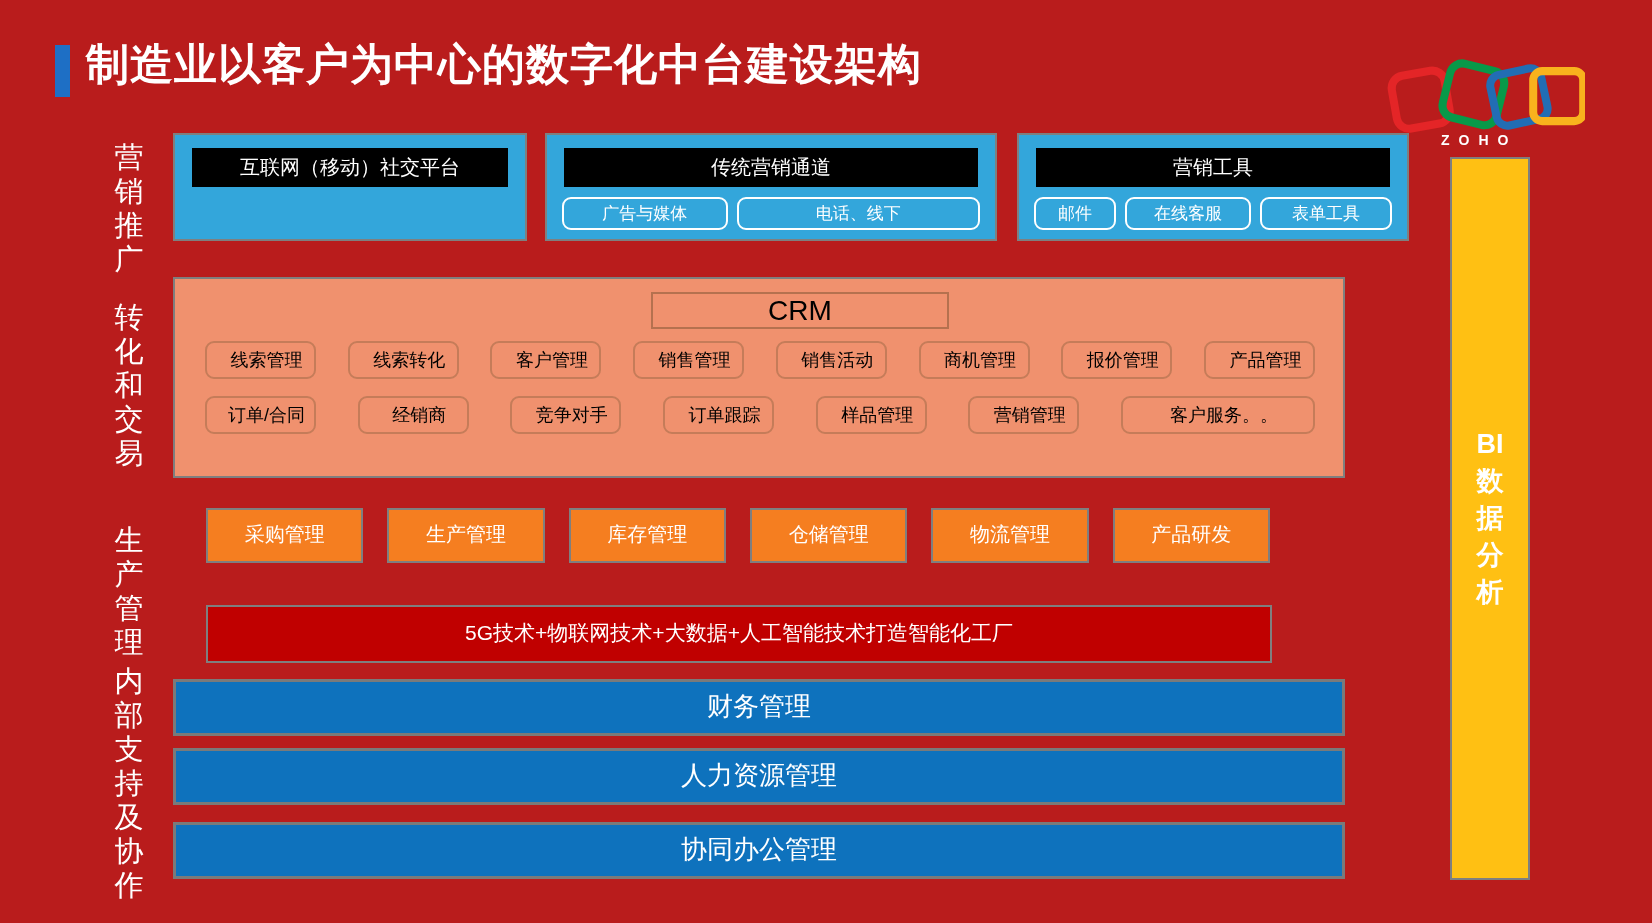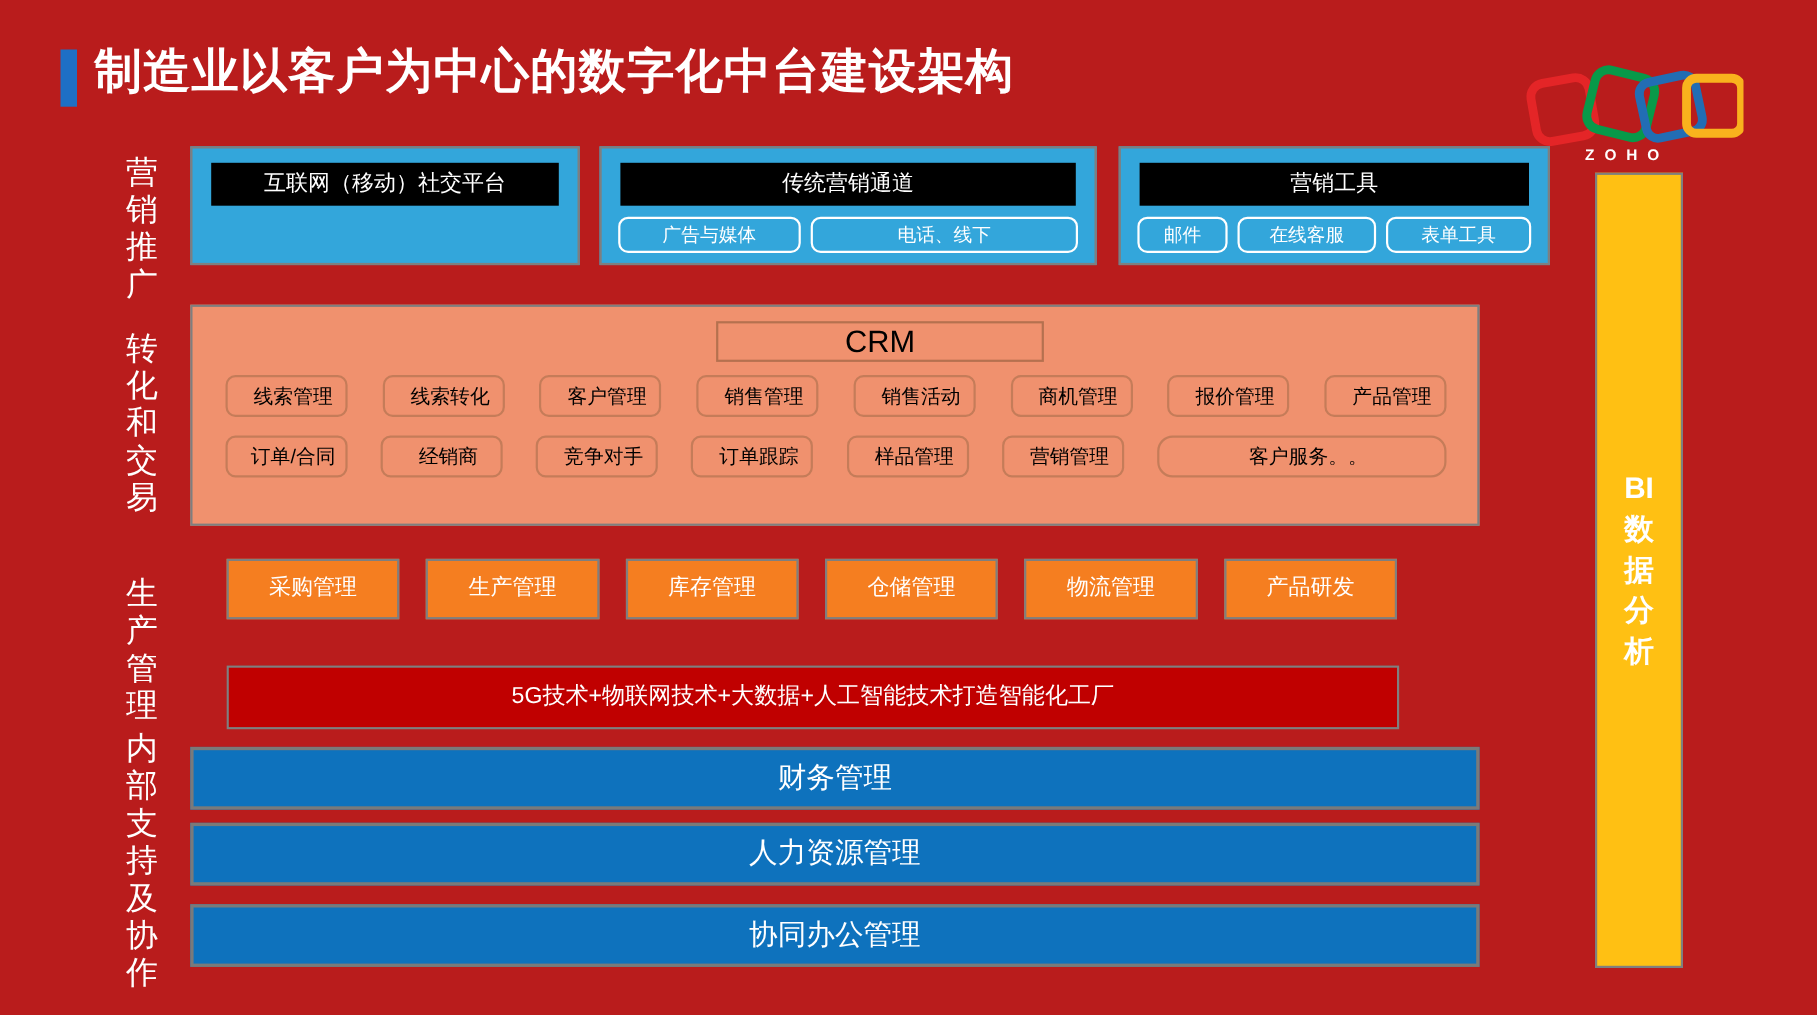--- a/index.html
+++ b/index.html
@@ -26,21 +26,21 @@
   .mbtns{display:flex;gap:9px;margin:10px 15px 0;}
   .mbtn{border:2px solid #fff;border-radius:9px;height:33px;line-height:29px;color:#fff;font-size:17px;text-align:center;white-space:nowrap;overflow:hidden;}
 
   
   .crm{position:absolute;left:173px;top:277px;width:1172px;height:201px;background:#F0916E;border:2px solid #7f7f7f;}
   .crm-title{position:absolute;left:456px;top:13px;width:298px;height:37px;border:2px solid #B5714F;color:#000;font-size:28px;line-height:33px;text-align:center;margin-left:20px;}
   .crm-row{position:absolute;left:30px;right:28px;height:38px;display:flex;justify-content:space-between;}
   .crm-row1{top:62px;}
   .crm-row2{top:117px;}
   .crmbtn{width:111px;border:2px solid #C57C59;border-radius:9px;color:#000;font-size:18px;line-height:34px;text-align:center;white-space:nowrap;padding-left:12px;}
-  .crmbtn.wide{width:263px;border-radius:14px;}
+  .crmbtn.wide{width:194px;}
 
   
   .prod-row{position:absolute;left:206px;top:508px;width:1064px;height:55px;display:flex;gap:24px;}
   .prodbox{flex:1;background:#F57E20;border:2px solid #7f7f7f;color:#fff;font-size:20px;line-height:49px;text-align:center;white-space:nowrap;}
 
   
   .tech-bar{position:absolute;left:206px;top:605px;width:1066px;height:58px;background:#C00000;border:2px solid #7f7f7f;color:#fff;font-size:21px;line-height:52px;text-align:center;white-space:nowrap;}
 
   
   .sbar{position:absolute;left:173px;width:1172px;height:57px;background:#0E72BD;border:3px solid #7a7a7a;color:#fff;font-size:26px;line-height:49px;text-align:center;}

